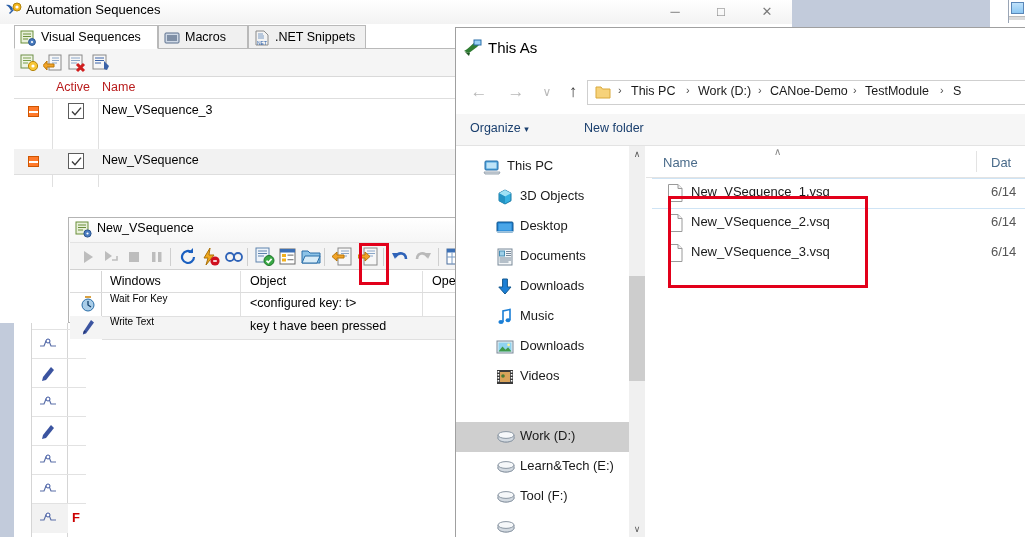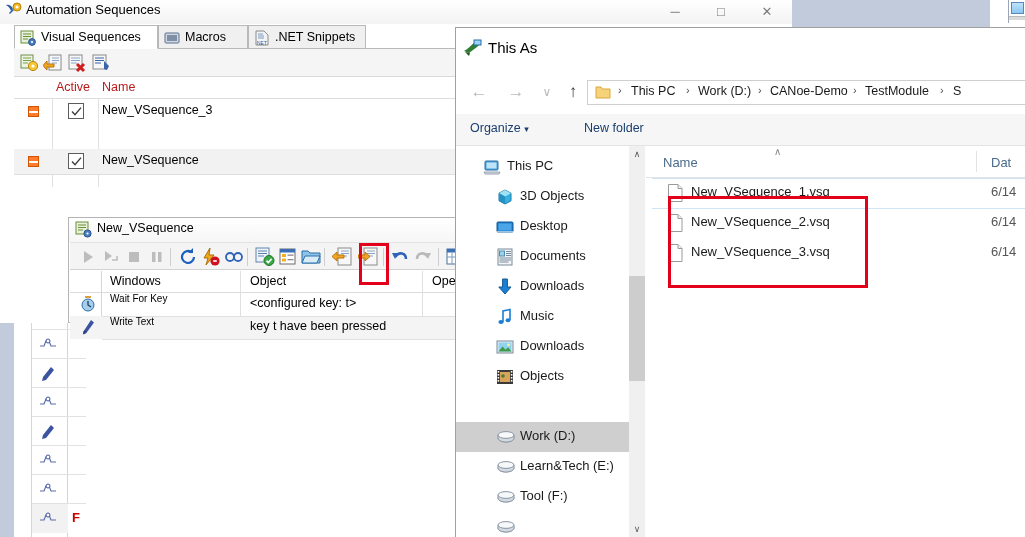--- a/index.html
+++ b/index.html
@@ -678,21 +678,21 @@
               <rect x="1.6" y="6" width="1.6" height="1.6"></rect>
               <rect x="1.6" y="9" width="1.6" height="1.6"></rect>
               <rect x="1.6" y="12" width="1.6" height="1.6"></rect>
               <rect x="14.8" y="3" width="1.6" height="1.6"></rect>
               <rect x="14.8" y="6" width="1.6" height="1.6"></rect>
               <rect x="14.8" y="9" width="1.6" height="1.6"></rect>
               <rect x="14.8" y="12" width="1.6" height="1.6"></rect>
             </g>
           </svg>
       </span>
-      <span class="nl" style="left:64px">Objects</span>
+      <span class="nl" style="left:64px">Videos</span>
     </div>
     <div class="navitem sel" style="top:276px">
       <span class="ni" style="left:40px;top:8px;height:16px;">
         <svg width="20" height="14" viewBox="0 0 20 14">
             <ellipse cx="10" cy="8" rx="8" ry="4" fill="#eef1f4" stroke="#8a96a3"></ellipse>
             <path d="M2 5v3c0 2.2 3.6 4 8 4s8-1.8 8-4V5" fill="#d3dae1" stroke="#8a96a3"></path>
             <ellipse cx="10" cy="5" rx="8" ry="3.4" fill="#f6f8fa" stroke="#8a96a3"></ellipse>
           </svg>
       </span>
       <span class="nl" style="left:64px">Work (D:)</span>

